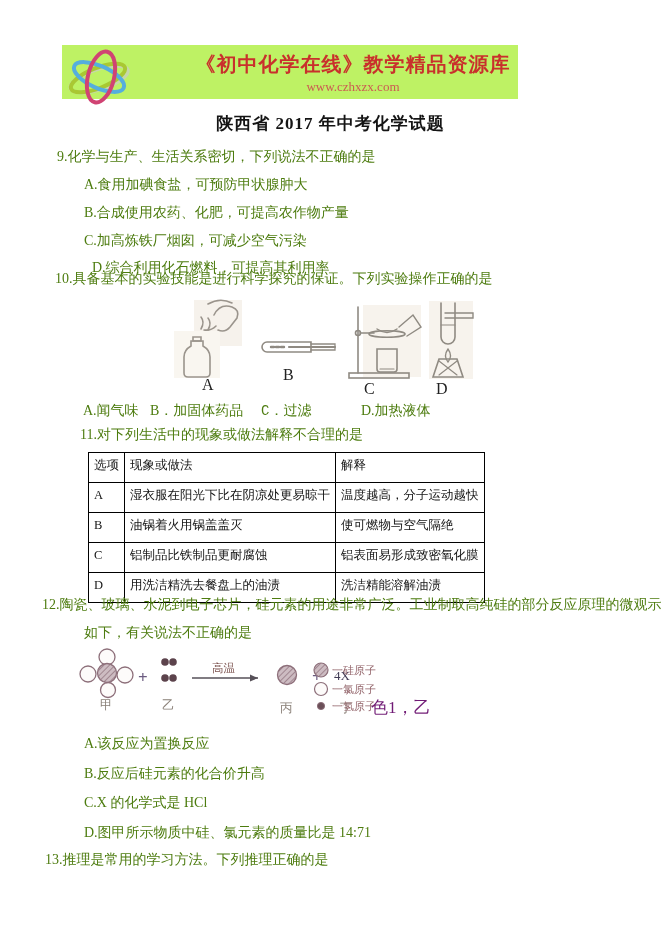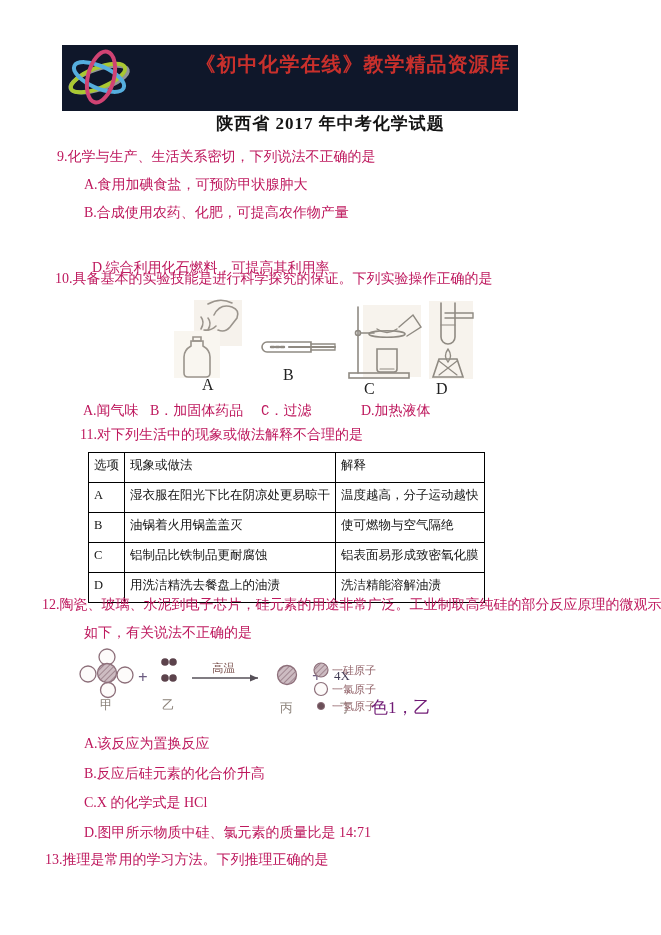--- a/index.html
+++ b/index.html
@@ -1,22 +1,22 @@
 <!DOCTYPE html>
 <html><head>
 <meta charset="utf-8">
 <style>
   html,body{margin:0;padding:0;background:#ffffff;}
   #page{
     position:relative;width:661px;height:935px;background:#ffffff;overflow:hidden;
     font-family:"Liberation Serif","DejaVu Serif",serif;color:#141414;
   }
-  .line{position:absolute;white-space:nowrap;font-size:14px;line-height:18px;color:#be185d;}
+  .line{position:absolute;white-space:nowrap;font-size:14px;line-height:18px;color:#4d7c0f;}
   
-  #banner{position:absolute;left:62px;top:45px;width:456px;height:66px;background:#0f172a;}
+  #banner{position:absolute;left:62px;top:45px;width:456px;height:54px;background:#bef264;}
   #site-title{position:absolute;left:128px;top:6px;width:326px;text-align:center;
     font-size:20px;font-weight:bold;letter-spacing:1px;}
   #site-url{position:absolute;left:128px;top:34px;width:326px;text-align:center;font-size:13px;}
   #doc-title{position:absolute;left:0;top:112px;width:661px;text-align:center;
     font-size:17px;font-weight:bold;letter-spacing:1px;}
   
   #q11-table{position:absolute;left:88px;top:452px;border-collapse:collapse;table-layout:fixed;}
   #q11-table td{border:1.5px solid #000;font-size:12.5px;padding:4px 5px 8px 5px;
     white-space:nowrap;overflow:hidden;}
   #q11-table col.c1{width:32px;}
@@ -26,36 +26,38 @@
   .sketch{position:absolute;}
   #stray-text{position:absolute;left:371px;top:696px;font-size:17px;color:#701a75;}
 </style>
 </head>
 <body>
 
 <div id="page">
 
   <div id="banner">
     <span id="site-title" style="color:#c9302c;">《初中化学在线》教学精品资源库</span>
+    <span id="site-url" style="color:#cc5a52;">www.czhxzx.com</span>
   </div>
 
   <svg class="sketch" style="left:60px;top:46px;" width="84" height="64" viewBox="0 0 84 64">
     <g fill="none" stroke-linecap="round">
       <ellipse cx="40" cy="33" rx="30" ry="10" stroke="#c9ccc9" stroke-width="4" transform="rotate(-18 40 36)" opacity="0.7"></ellipse>
       <ellipse cx="38" cy="32" rx="29" ry="10" stroke="#a9c832" stroke-width="4" transform="rotate(-22 38 32)"></ellipse>
       <ellipse cx="39" cy="31" rx="27" ry="11" stroke="#55aede" stroke-width="4" transform="rotate(24 39 31)"></ellipse>
       <ellipse cx="41" cy="31" rx="13" ry="26" stroke="#d04373" stroke-width="4" transform="rotate(14 41 31)"></ellipse>
     </g>
   </svg>
 
   <div id="doc-title">陕西省 2017 年中考化学试题</div>
 
   <div class="line" style="left:57px;top:148px;">9.化学与生产、生活关系密切，下列说法不正确的是</div>
   <div class="line" style="left:84px;top:176px;">A.食用加碘食盐，可预防甲状腺肿大</div>
   <div class="line" style="left:84px;top:204px;">B.合成使用农药、化肥，可提高农作物产量</div>
+  <div class="line" style="left:84px;top:232px;">C.加高炼铁厂烟囱，可减少空气污染</div>
   <div class="line" style="left:84px;top:259px;margin-left:8px;">D.综合利用化石燃料，可提高其利用率</div>
 
   <div class="line" style="left:55px;top:270px;">10.具备基本的实验技能是进行科学探究的保证。下列实验操作正确的是</div>
 
   <svg class="sketch" style="left:170px;top:299px;" width="74" height="80" viewBox="0 0 74 80">
     <rect x="24" y="1" width="48" height="46" fill="#f6f2ec"></rect>
     <rect x="4" y="32" width="46" height="47" fill="#f9f6f0"></rect>
     <g fill="none" stroke="#9a948c" stroke-width="1.6" stroke-linecap="round">
       <path d="M44,16 q6,-12 18,-8 q8,3 5,11 l-7,9 q-5,6 -12,3"></path>
       <path d="M38,5 q12,-7 24,-1"></path>

